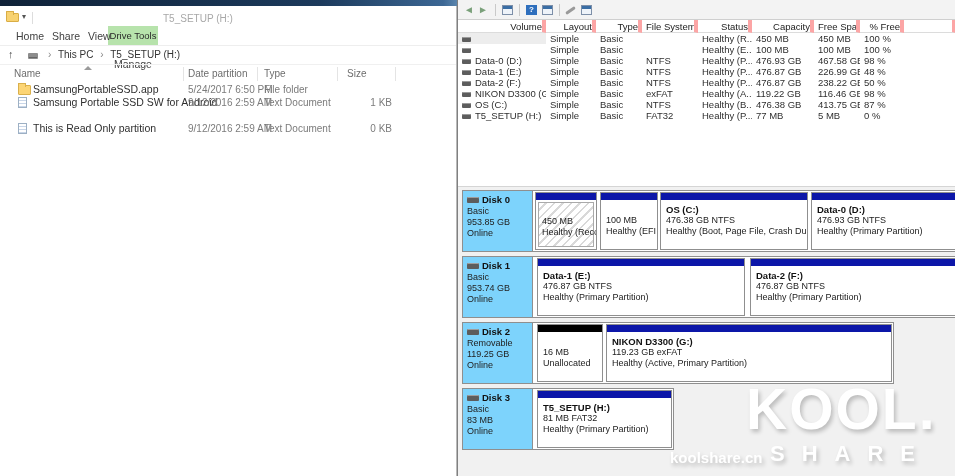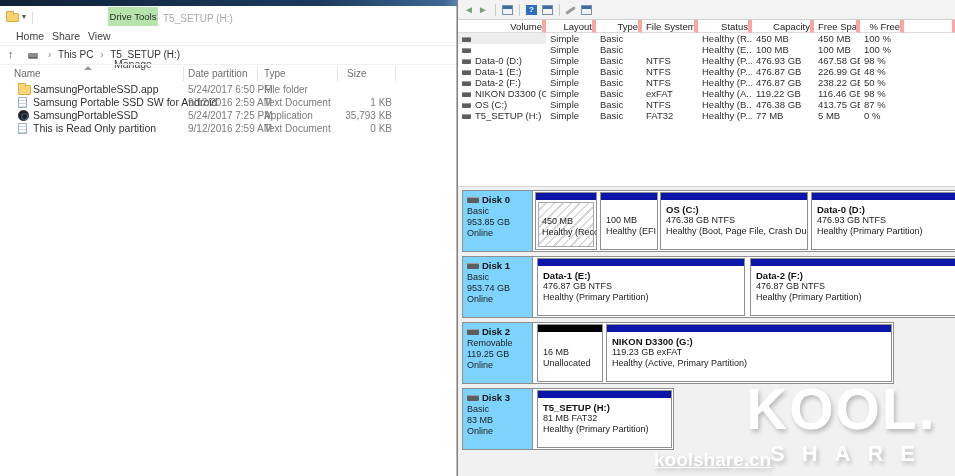--- a/index.html
+++ b/index.html
@@ -13,21 +13,21 @@
 
   
   .explorer { left:0; top:6px; width:457px; height:470px; background:#fff;
     border-right:1px solid #b9b9b9; }
   .qat-folder { left:6px; top:7px; width:13px; height:9px; background:#f8d270;
     border:1px solid #d9ad45; border-radius:1px; }
   .qat-folder::before { content:""; position:absolute; left:-1px; top:-3px; width:6px; height:3px;
     background:#f8d270; border:1px solid #d9ad45; border-bottom:none; border-radius:1px 1px 0 0; }
   .qat-caret { left:22px; top:6px; font-size:8px; color:#555; }
   .qat-sep { left:32px; top:6px; width:1px; height:12px; background:#ddd; }
-  .dt-tab { left:108px; top:1px; width:50px; height:19px; background:#b7e3ac;
+  .dt-tab { left:108px; top:20px; width:50px; height:19px; background:#b7e3ac;
     font-size:9.5px; color:#2a2a2a; text-align:center; line-height:19px; }
   .win-title { left:163px; top:7px; font-size:10px; color:#a8a8a8; }
   .rtab { top:23px; height:15px; font-size:10.5px; color:#414141; line-height:15px; }
   .explorer-divider1 { left:0; top:39px; width:456px; height:1px; background:#eeeeee; }
   .addr-up { left:8px; top:42px; font-size:11px; color:#4a4a4a; }
   .addr-icon { left:28px; top:47px; width:10px; height:6px; background:#8d8d8d; border-radius:1px; }
   .addr-icon::after { content:""; position:absolute; left:1px; top:4px; width:8px; height:1px; background:#666; }
   .addr-text { left:44px; top:43px; font-size:10px; color:#333; }
   .addr-text .sep { color:#888; padding:0 4px; }
   .explorer-divider2 { left:0; top:58px; width:456px; height:1px; background:#f0f0f0; }
@@ -94,21 +94,21 @@
   .pbody.hatched { background:repeating-linear-gradient(135deg,#ffffff 0 4px,#d9d9d9 4px 6px);
     margin:2px; border:1px solid #aaa; padding:2px 0 0 3px; }
   .pl1 { font-size:9.5px; font-weight:bold; color:#111; line-height:11px; white-space:nowrap; min-height:11px; }
   .pl2, .pl3 { font-size:9px; color:#222; line-height:11px; white-space:nowrap; }
 
   
   .wm { pointer-events:none; color:#fff; font-weight:bold;
     text-shadow:2px 3px 4px rgba(0,0,0,0.22); white-space:nowrap; }
   .wm-kool { left:288px; top:376px; font-size:57px; letter-spacing:2px;text-align:center; }
   .wm-share { left:312px; top:441px; font-size:22px; letter-spacing:17px; }
-  .wm-site { left:196px; top:449px; font-size:19px;text-decoration:underline; }
+  .wm-site { left:212px; top:449px; font-size:15px; }
 </style>
 </head>
 <body>
 
 <div class="abs navy-strip"></div>
 
 <div class="abs explorer">
   <div class="abs qat-folder"></div>
   <div class="abs qat-caret">▾</div>
   <div class="abs qat-sep"></div>
@@ -147,27 +147,20 @@
     <span class="fdate">5/24/2017 6:50 PM</span>
     <span class="ftype">File folder</span>
     <span class="fsize"></span>
   </div>
   <div class="abs frow" style="top:90px;">
     <span class="ico text-ic"></span>
     <span class="fname">Samsung Portable SSD SW for Android</span>
     <span class="fdate">9/12/2016 2:59 AM</span>
     <span class="ftype">Text Document</span>
     <span class="fsize">1 KB</span>
-  </div>
-  <div class="abs frow" style="top:103px;">
-    <span class="ico app-ic"></span>
-    <span class="fname">SamsungPortableSSD</span>
-    <span class="fdate">5/24/2017 7:25 PM</span>
-    <span class="ftype">Application</span>
-    <span class="fsize">35,793 KB</span>
   </div>
   <div class="abs frow" style="top:116px;">
     <span class="ico text-ic"></span>
     <span class="fname">This is Read Only partition</span>
     <span class="fdate">9/12/2016 2:59 AM</span>
     <span class="ftype">Text Document</span>
     <span class="fsize">0 KB</span>
   </div>
 </div>
 

